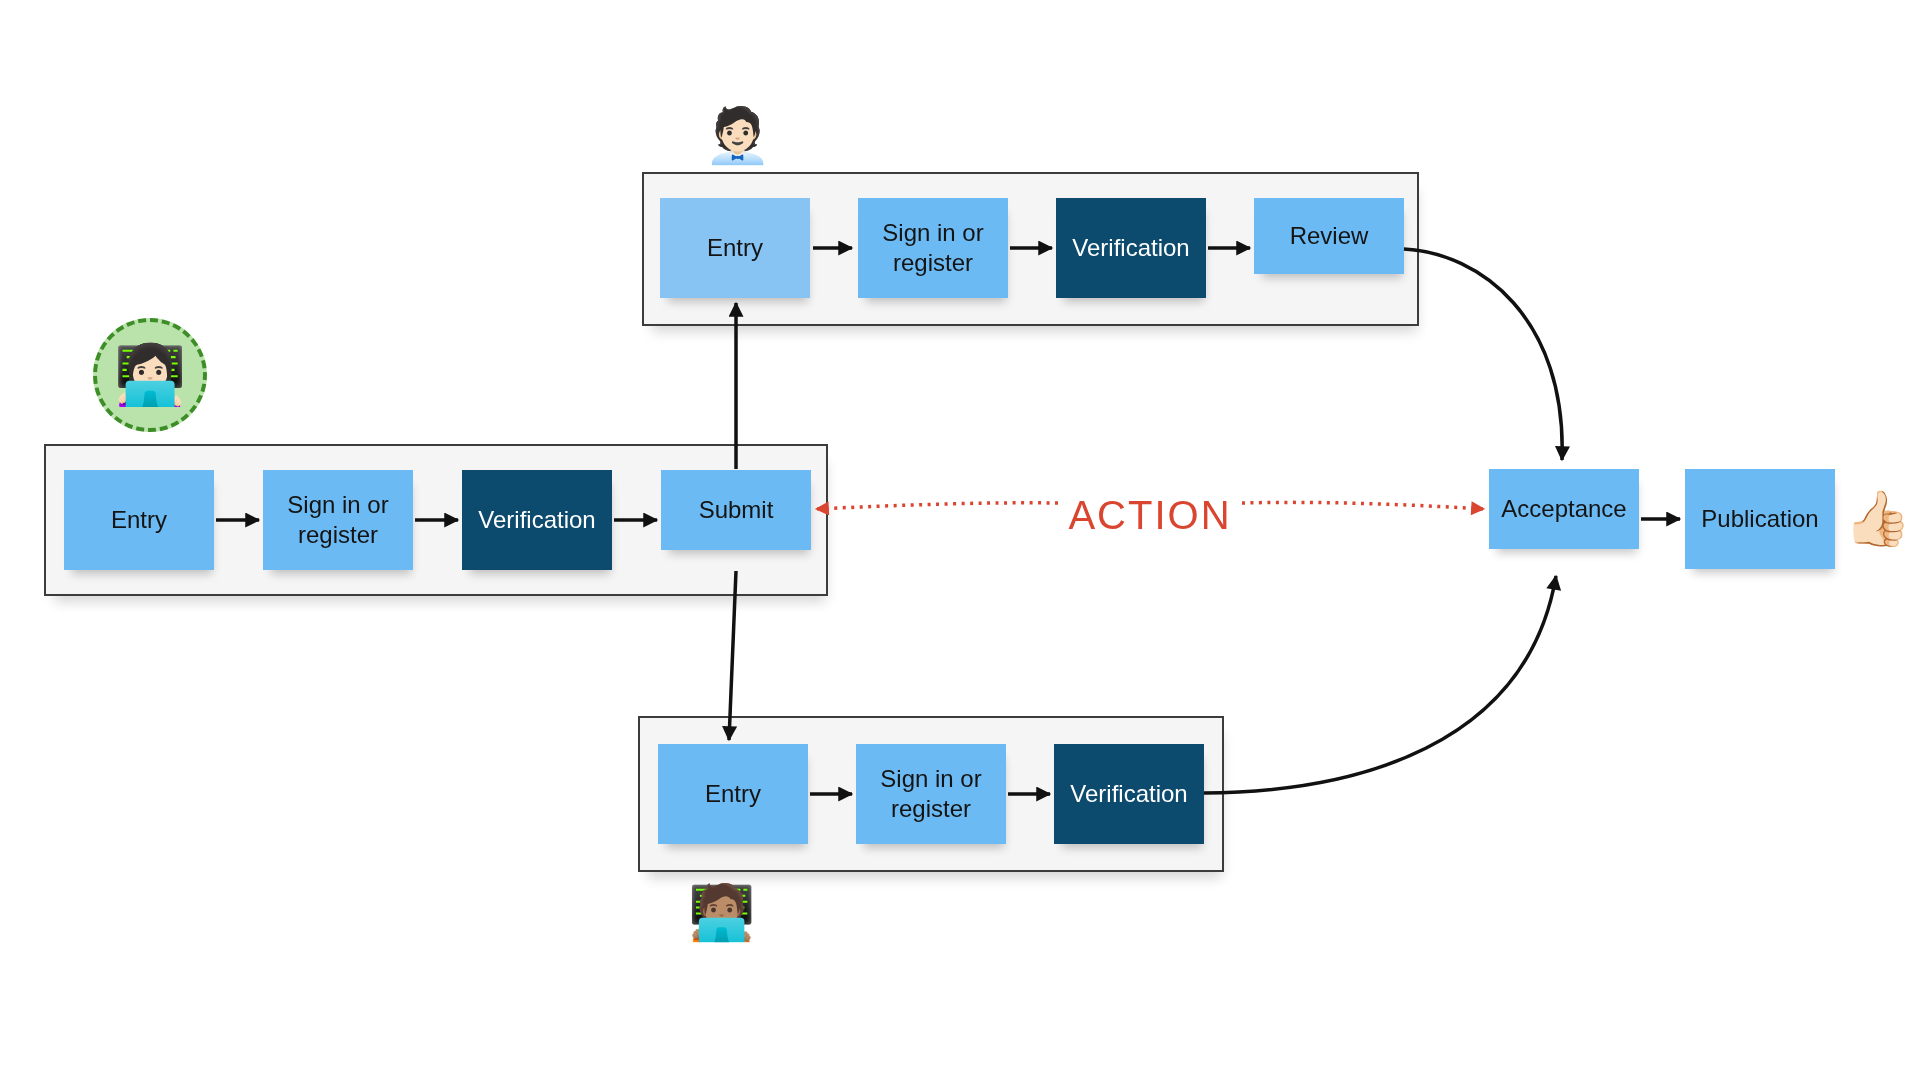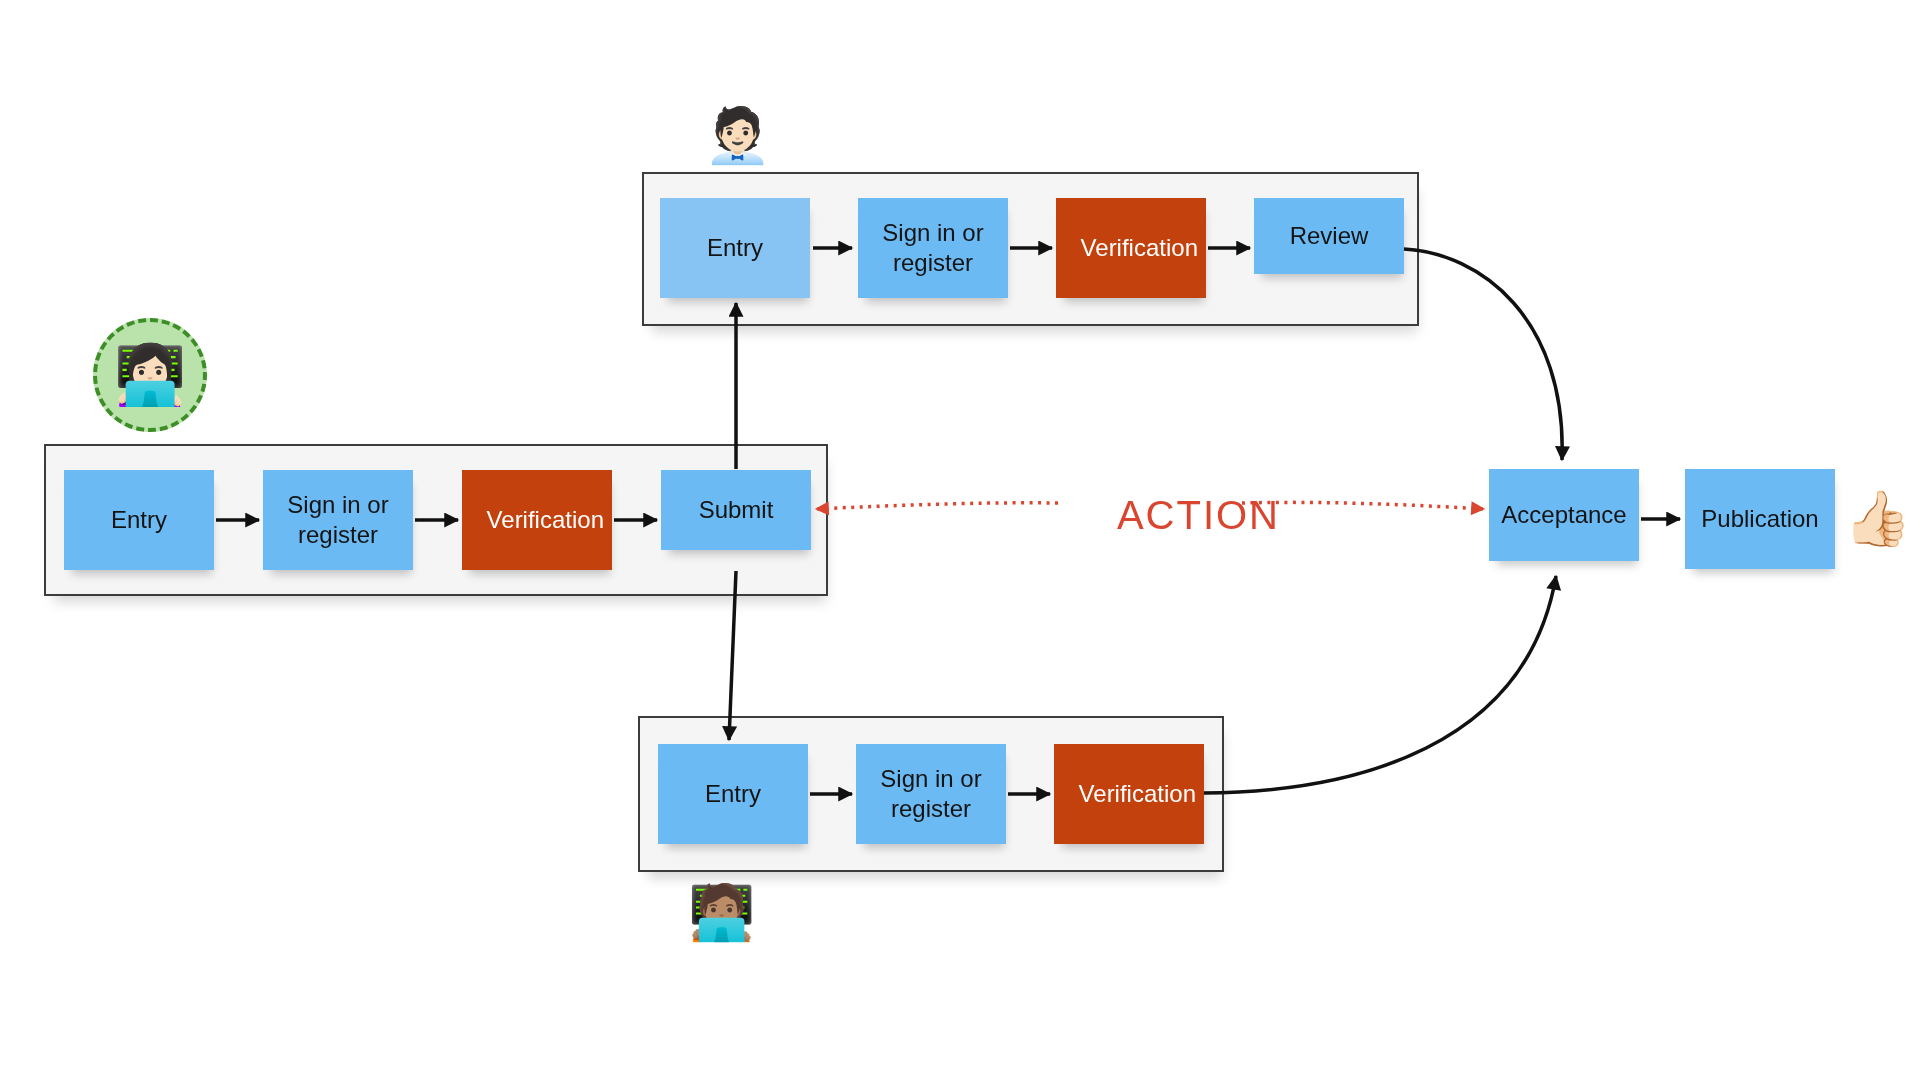--- a/index.html
+++ b/index.html
@@ -11,32 +11,32 @@
     position:absolute;background:#f5f5f5;border:2px solid #3c3c3c;box-sizing:border-box;
     box-shadow:4px 12px 12px -6px rgba(0,0,0,0.16);
   }
   .node{
     position:absolute;display:flex;align-items:center;justify-content:center;text-align:center;
     font-size:24px;line-height:30px;color:#141414;box-sizing:border-box;padding:0 8px;
     box-shadow:3px 9px 9px -5px rgba(0,0,0,0.22);
   }
   .node.blue{background:#6cbaf3;}
   .node.blue-light{background:#87c4f4;}
-  .node.green{background:#c2410c;color:#ffffff;justify-content:flex-end;}
+  .node.green{background:#0c4a6e;color:#ffffff;}
   .emoji{
     position:absolute;transform:translate(-50%,-50%);font-size:54px;line-height:1;
     text-align:center;user-select:none;
   }
   .avatar-circle{
     position:absolute;left:93px;top:318px;width:114px;height:114px;border-radius:50%;
     background:#b9e3ab;border:4px dashed #3e8e28;box-sizing:border-box;
     display:flex;align-items:center;justify-content:center;font-size:58px;line-height:1;
   }
   .action-label{
-    position:absolute;left:1020px;top:494px;width:260px;text-align:right;
+    position:absolute;left:1020px;top:494px;width:260px;text-align:center;
     font-size:40px;line-height:42px;letter-spacing:2px;color:#d9452f;
   }
   svg.connectors{position:absolute;left:0;top:0;z-index:5;pointer-events:none;}
   .above{z-index:6;}
 </style>
 </head>
 <body>
 
 <div class="canvas">
 
@@ -72,21 +72,21 @@
   <div class="node blue" style="left:658px;top:744px;width:150px;height:100px;">
     <span>Entry</span>
   </div>
   <div class="node blue" style="left:856px;top:744px;width:150px;height:100px;">
     <span>Sign in or register</span>
   </div>
   <div class="node green" style="left:1054px;top:744px;width:150px;height:100px;">
     <span>Verification</span>
   </div>
 
-  <div class="node blue" style="left:1489px;top:469px;width:150px;height:92px;">
+  <div class="node blue" style="left:1489px;top:469px;width:150px;height:80px;">
     <span>Acceptance</span>
   </div>
   <div class="node blue" style="left:1685px;top:469px;width:150px;height:100px;">
     <span>Publication</span>
   </div>
 
   <svg class="connectors" width="1920" height="1080" viewBox="0 0 1920 1080">
     <defs>
       <marker id="ah-black" viewBox="0 0 12 12" refX="11" refY="6" markerWidth="17" markerHeight="15" orient="auto" markerUnits="userSpaceOnUse">
         <path d="M0,0 L12,6 L0,12 Z" fill="#111111"></path>

